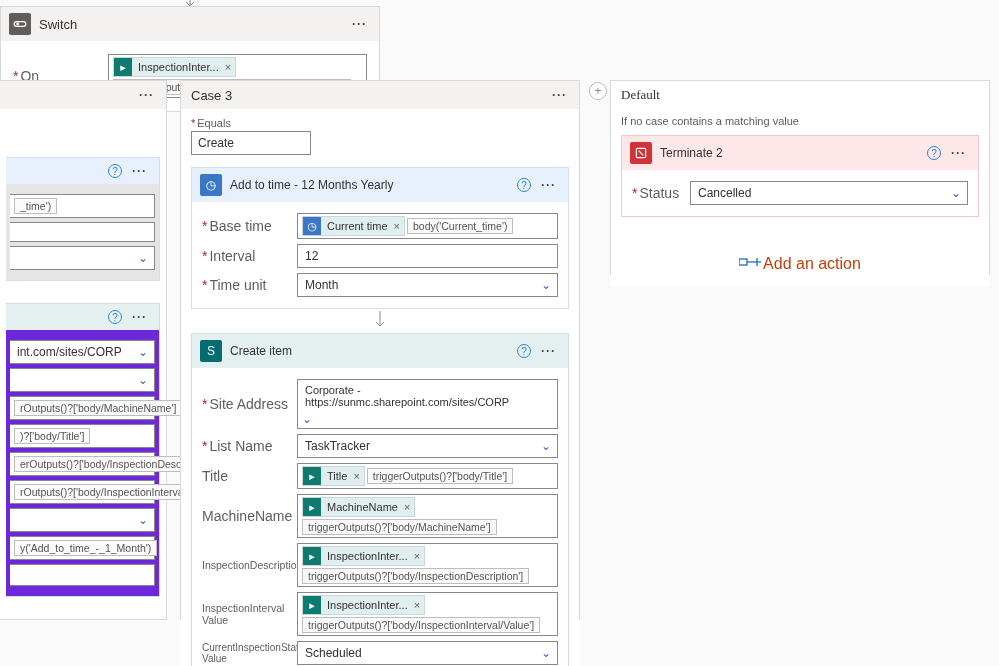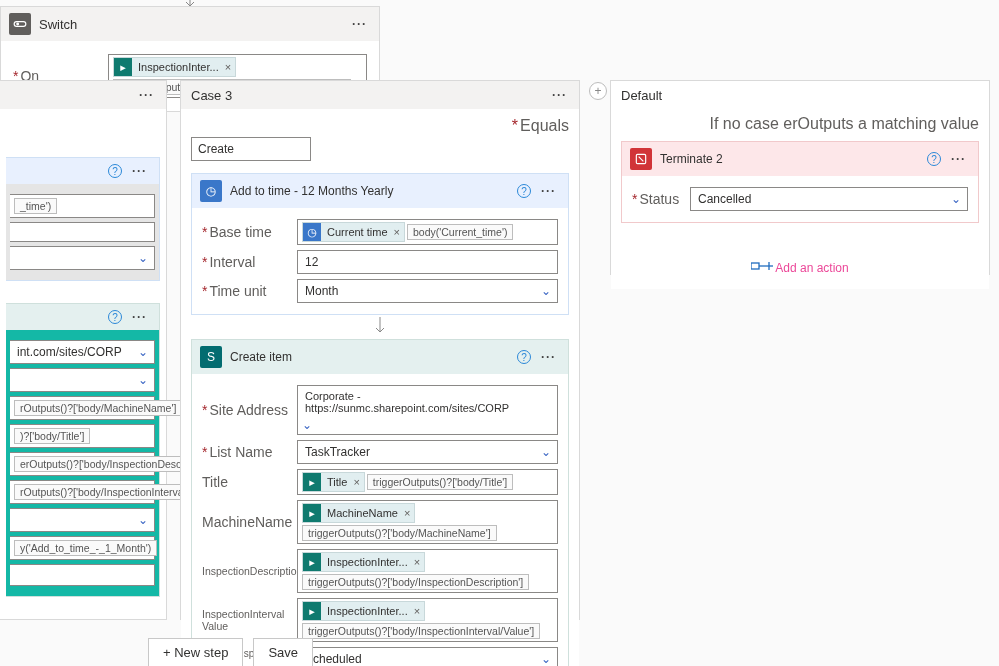--- a/index.html
+++ b/index.html
@@ -47,29 +47,29 @@
   .pill .txt { padding: 0 2px; }
   .pill .x { padding: 0 4px; color:#605e5c; cursor:pointer;}
   
   .expr-tag { display: inline-block; border: 1px solid #bdbdbd; background: #fafafa; padding: 1px 5px; font-size: 10.5px; color: #555; white-space: nowrap;}
 
   .input-plain { border: 1px solid #8a8886; padding: 4px 6px; display: inline-block; min-width: 110px; font-size: 12px;}
 
   .arrow-down { position: absolute; left: 50%; transform: translateX(-50%); }
   .arrow-down svg { display: block; }
 
-  .link { color: #ec4899; font-size: 12px; cursor: pointer; }
+  .link { color: #c2410c; font-size: 16px; cursor: pointer; }
   .add-action { display: flex; align-items: center; justify-content: center; gap: 6px; padding: 8px 0; }
   .add-action .ic-add { width: 18px; height: 14px; color: #1f6cbf;}
 
   .btn { border: 1px solid #c8c8c8; background: #fff; padding: 6px 14px; cursor: pointer; font-size: 13px;}
 
   .plus-circle { width:18px; height:18px; border:1px solid #bdbdbd; border-radius:50%; display:flex; align-items:center; justify-content:center; color:#888; font-size:12px; background:#fff; position:absolute; cursor:pointer;}
 
-  .sm-txt { font-size: 16px; color: #605e5c; text-align: right;}
+  .sm-txt { font-size: 11px; color: #605e5c;}
 
 </style>
 </head>
 <body>
 
 <div class="canvas">
 
   <div class="arrow-down" style="left:190px; top:-4px;">
     <svg width="14" height="14">
         <line x1="7" y1="0" x2="7" y2="9" stroke="#888"></line>
@@ -126,21 +126,21 @@
               <span class="chev">⌄</span>
             </div>
         </div>
       </div>
 
       <div style="border:1px solid #cfe0dc; border-left:none; margin-top:22px;">
         <div class="card-header teal" style="justify-content:flex-end; height:26px;">
           <span class="help-circle">?</span>
           <span class="ellipsis-btn">···</span>
         </div>
-        <div style="background:#14b8a6; padding:6px 4px;">
+        <div style="background:#6d28d9; padding:6px 4px;">
           <div class="field-box select" style="border-left:none; margin:4px 0;">
               <span class="field-text">int.com/sites/CORP</span>
               <span class="chev">⌄</span>
             </div>
           <div class="field-box select" style="border-left:none; margin:4px 0;">
               <span></span>
               <span class="chev">⌄</span>
             </div>
           <div class="field-box" style="border-left:none; margin:4px 0;">
               <span class="expr-tag">rOutputs()?['body/MachineName']</span>
@@ -318,25 +318,25 @@
         </div>
       </div>
 
       
     </div>
   </div>
 
   <div class="plus-circle" style="left:589px; top:82px;">+</div>
 
   <div class="card" style="left:610px; top:80px; width:380px; height:195px;">
-    <div class="card-header" style="height:28px;">
+    <div class="card-header" style="height:28px;font-family:Liberation Serif, serif;">
       <span class="card-title" style="margin-left:2px;">Default</span>
     </div>
     <div class="card-body" style="padding:6px 10px;">
-      <div class="sm-txt" style="margin-bottom:8px;">If no case erOutputs a matching value</div>
+      <div class="sm-txt" style="margin-bottom:8px;">If no case contains a matching value</div>
 
       <div style="border:1px solid #f1c9cb;">
         <div class="card-header red">
           <span class="icon-sq ic-term">
             <svg viewBox="0 0 24 24">
                 <rect x="4" y="4" width="16" height="16" rx="2" fill="none" stroke="#fff" stroke-width="2"></rect>
                 <line x1="8" y1="8" x2="16" y2="16" stroke="#fff" stroke-width="2"></line>
               </svg>
           </span>
           <span class="card-title" style="font-size:12px;">Terminate 2</span>
@@ -363,18 +363,14 @@
               <line x1="8" y1="5" x2="14" y2="5" stroke="#1f6cbf" stroke-width="1.3"></line>
               <line x1="18" y1="1" x2="18" y2="9" stroke="#1f6cbf" stroke-width="1.3"></line>
               <line x1="14" y1="5" x2="22" y2="5" stroke="#1f6cbf" stroke-width="1.3"></line>
             </svg>
         </span>
         <span class="link">Add an action</span>
       </div>
     </div>
   </div>
 
-  <div style="position:absolute; left:148px; top:638px; display:flex; gap:10px;">
-    <div class="btn">+ New step</div>
-    <div class="btn">Save</div>
-  </div>
 
 </div>
 
 </body></html>

